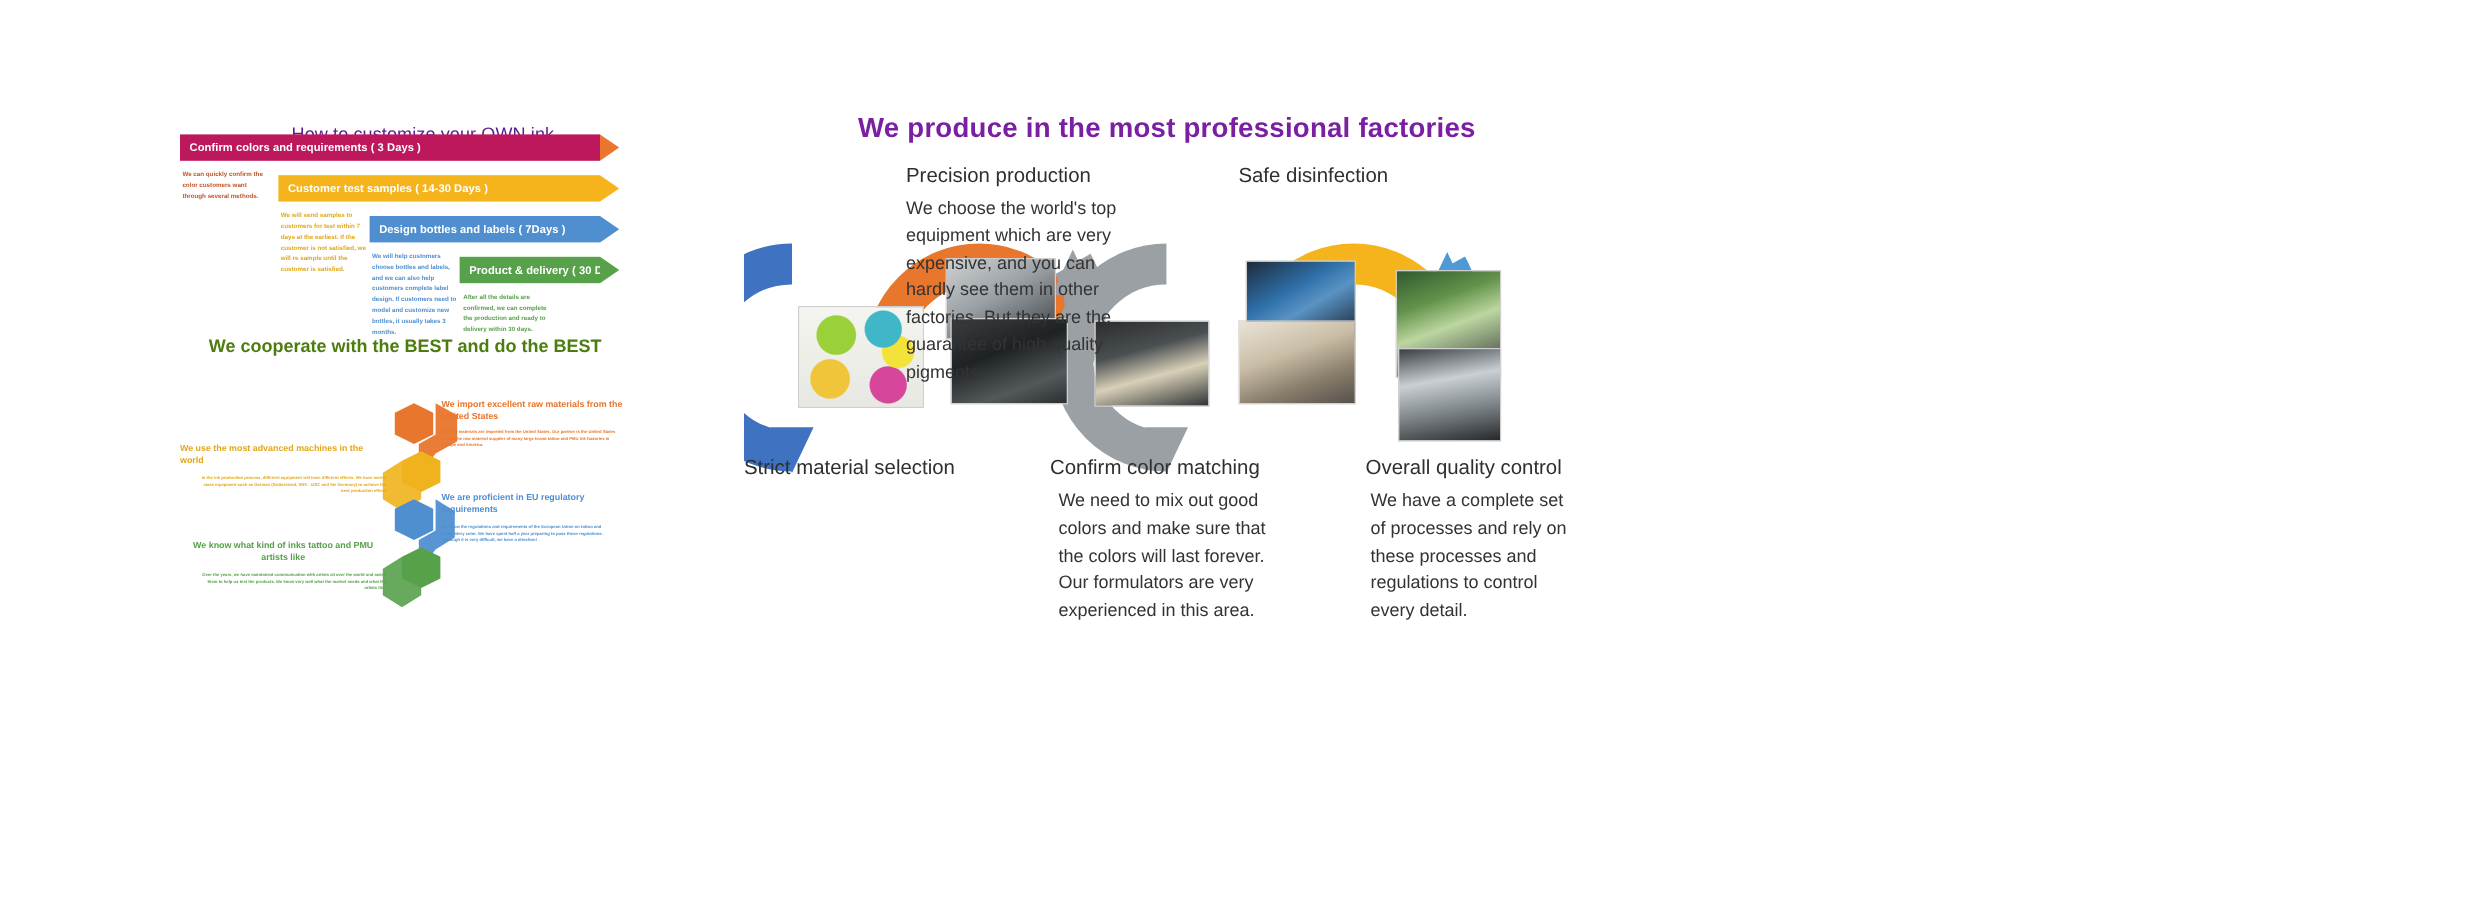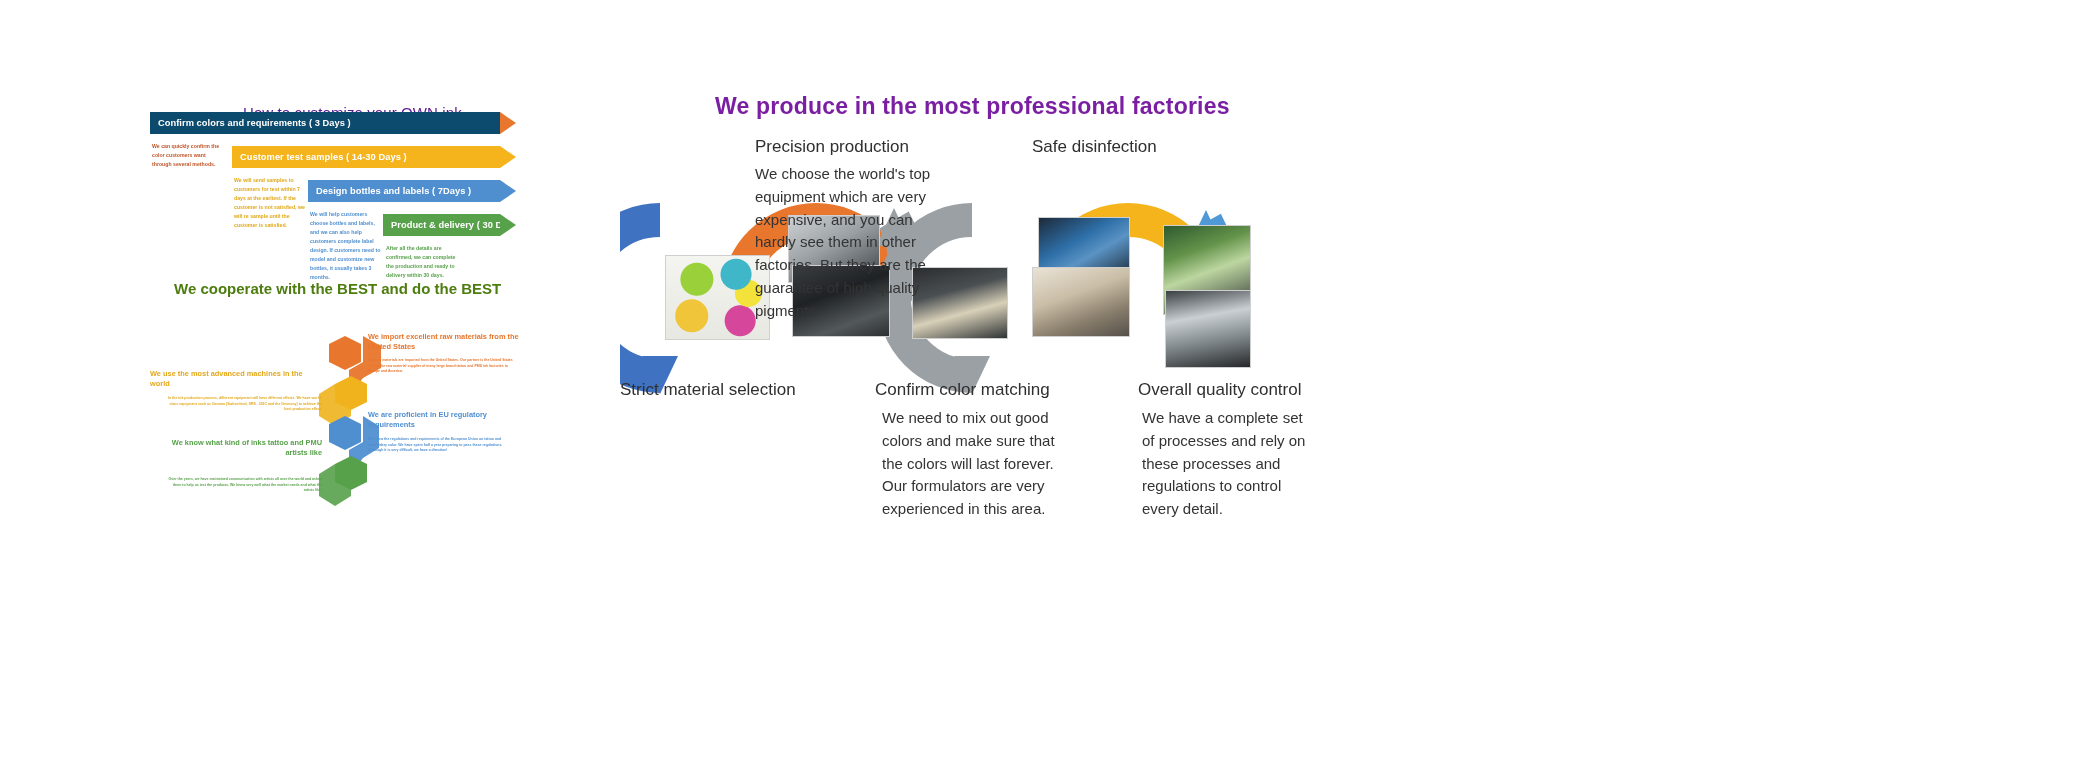--- a/index.html
+++ b/index.html
@@ -15,21 +15,21 @@
         color:#5b1a8f;letter-spacing:.1px;white-space:nowrap;margin-top:33px;}
 
   
   .steps{position:absolute;left:0px;top:52px;width:375px;height:220px;}
   .arrow{position:absolute;height:22px;display:flex;align-items:center;
          color:#fff;font-weight:bold;font-size:9.3px;white-space:nowrap;
          padding-left:8px;box-sizing:border-box;letter-spacing:.05px;}
   .arrow .tip{position:absolute;right:-16px;top:0;width:0;height:0;
          border-top:11px solid transparent;border-bottom:11px solid transparent;}
 
-  .a1{left:0px;top:0px;width:350px;background:#0c4a6e;}
+  .a1{left:0px;top:0px;width:350px;background:#be185d;}
   .a1 .tip{border-left:16px solid #e8762c;}
   .a2{left:82px;top:34px;width:268px;background:#f5b41b;}
   .a2 .tip{border-left:16px solid #f5b41b;}
   .a3{left:158px;top:68px;width:192px;background:#4f8fd0;}
   .a3 .tip{border-left:16px solid #4f8fd0;}
   .a4{left:233px;top:102px;width:117px;background:#58a14b;}
   .a4 .tip{border-left:16px solid #58a14b;}
 
   .scol{position:absolute;font-size:5.2px;line-height:1.72;font-weight:bold;width:72px;}
   .s1{left:2px;top:30px;color:#c0562a;}
@@ -45,21 +45,21 @@
   .hexsvg{position:absolute;left:155px;top:0px;}
   .hlab{position:absolute;font-weight:bold;font-size:7.4px;line-height:1.35;}
   .hbody{position:absolute;font-size:3.5px;line-height:1.62;font-weight:bold;}
 
   .hl-r1{left:218px;top:10px;width:152px;color:#e8762c;}
   .hb-r1{left:218px;top:36px;width:148px;color:#e8762c;}
   .hl-l1{left:0px;top:47px;width:172px;color:#e3a81c;text-align:left;}
   .hb-l1{left:18px;top:74px;width:154px;color:#e3a81c;text-align:right;}
   .hl-r2{left:218px;top:88px;width:152px;color:#4f8fd0;}
   .hb-r2{left:218px;top:115px;width:148px;color:#4f8fd0;}
-  .hl-l2{left:0px;top:116px;width:172px;color:#58a14b;text-align:right;}
+  .hl-l2{left:0px;top:128px;width:172px;color:#58a14b;text-align:center;}
   .hb-l2{left:12px;top:155px;width:160px;color:#58a14b;text-align:right;}
 
   
   .right-panel{position:absolute;left:620px;top:75px;width:720px;height:420px;}
   .hdr3{position:absolute;left:95px;top:18px;font-size:23px;font-weight:bold;
         color:#7b1fa2;white-space:nowrap;letter-spacing:.2px;}
 
   .ftitle{position:absolute;font-size:17px;color:#2f2f2f;font-weight:normal;white-space:nowrap;}
   .fbody{position:absolute;font-size:15px;line-height:1.52;color:#333;}
 

